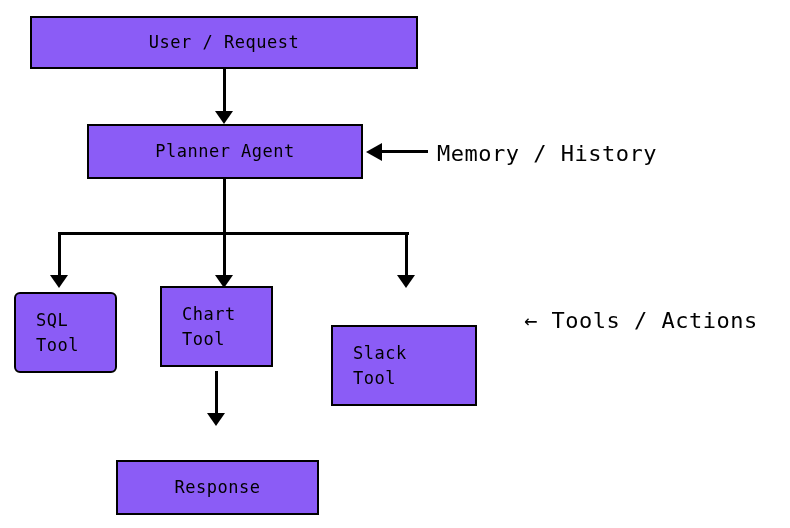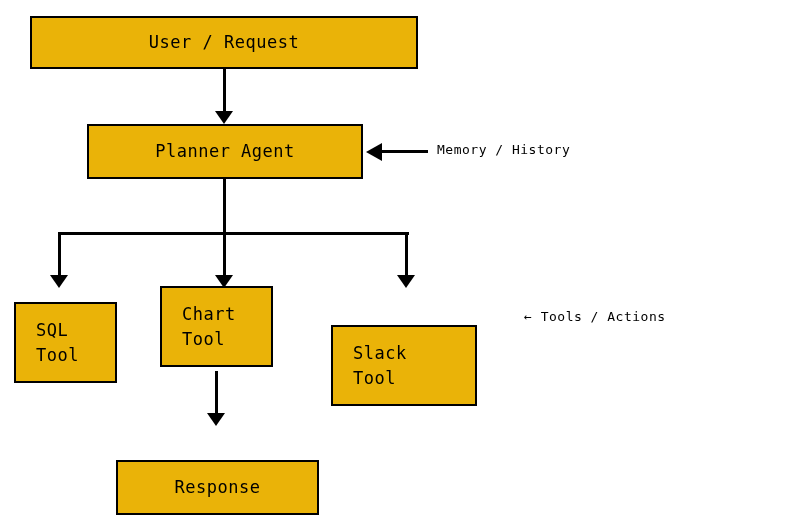--- a/index.html
+++ b/index.html
@@ -18,39 +18,39 @@
     height: 528px;
     background: #ffffff;
     overflow: hidden;
   }
 
   
   .node {
     position: absolute;
     box-sizing: border-box;
     border: 2px solid #000000;
-    background: #eab308;
+    background: #8b5cf6;
     display: flex;
     align-items: center;
     justify-content: center;
     font-size: 17px;
     line-height: 1.45;
     letter-spacing: 0.5px;
     white-space: pre;
     text-align: center;
   }
   .node.left-text {
     justify-content: flex-start;
     text-align: left;
     padding-left: 20px;
   }
 
   #node-user     { left: 30px;  top: 16px;  width: 388px; height: 53px; }
   #node-planner  { left: 87px;  top: 124px; width: 276px; height: 55px; }
-  #node-sql      { left: 14px;  top: 302px; width: 103px; height: 81px; }
+  #node-sql      { left: 14px;  top: 292px; width: 103px; height: 81px; border-radius: 6px; }
   #node-chart    { left: 160px; top: 286px; width: 113px; height: 81px; }
   #node-slack    { left: 331px; top: 286px; width: 146px; height: 81px; margin-top: 39px; }
   #node-response { left: 116px; top: 460px; width: 203px; height: 55px; }
 
   
   .vline {
     position: absolute;
     width: 3px;
     background: #000000;
   }
@@ -96,21 +96,21 @@
   #edge-chart-response-line { left: 215px; top: 371px; height: 44px; }
   #edge-chart-response-head { left: 207px; top: 413px; }
 
   
   #edge-memory-line        { left: 382px; top: 150px; width: 46px; }
   #edge-memory-head        { left: 366px; top: 143px; }
 
   
   .label {
     position: absolute;
-    font-size: 13px;
+    font-size: 22px;
     line-height: 1;
     letter-spacing: 0.5px;
     white-space: pre;
     color: #000000;
   }
   #label-memory { left: 437px; top: 143px; }
   #label-tools  { left: 524px; top: 302px; margin-top: 8px; }
 </style>
 </head>
 <body>

